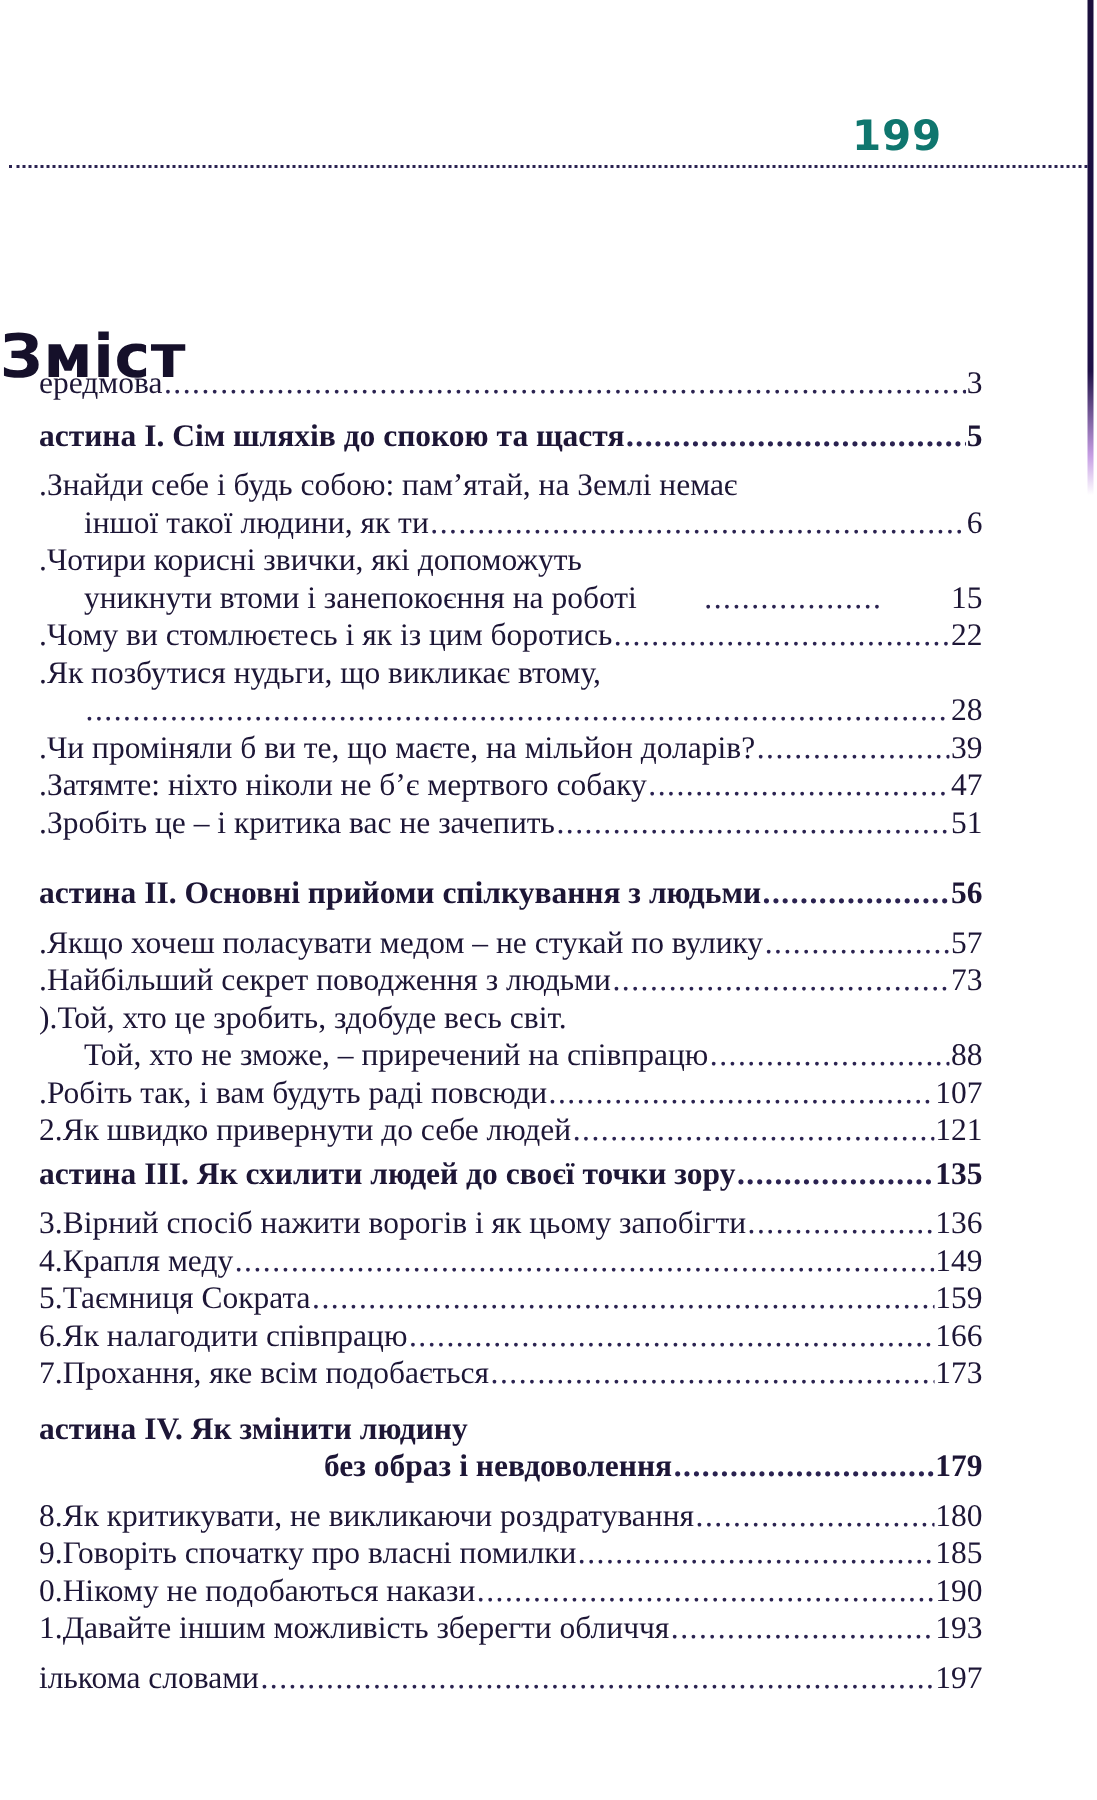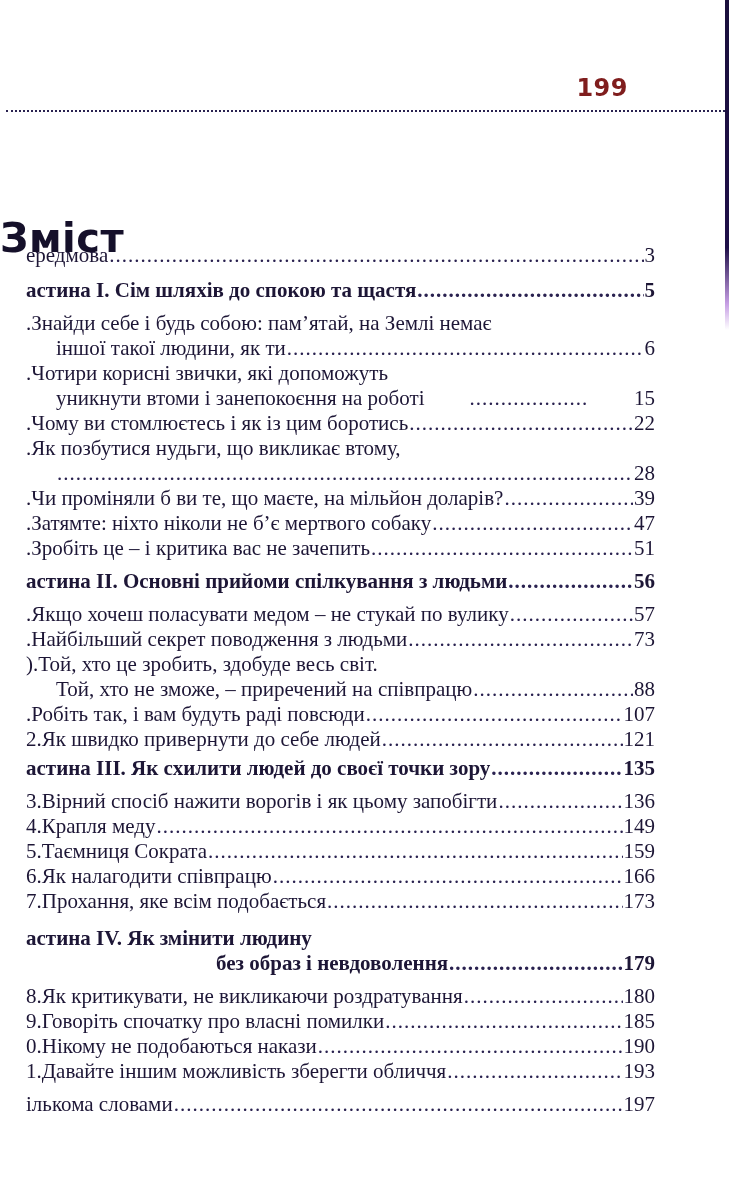--- a/index.html
+++ b/index.html
@@ -28,22 +28,22 @@
       top: 70px;
       width: 725px;
       height: 50px;
     }
     .page-number {
       position: absolute;
       right: 97px;
       top: 4px;
       font-family: "DejaVu Sans", sans-serif;
       font-weight: bold;
-      font-size: 24px;
-      color: #7f1d1d;
+      font-size: 28px;
+      color: #0f766e;
       letter-spacing: 0.5px;
     }
     .head-rule {
       position: absolute;
       left: 6px;
       right: 0;
       top: 40px;
       height: 0;
       border-top: 2px dotted #2a2250;
     }
@@ -186,21 +186,21 @@
       </div>
     </div>
     <div class="toc-entry chapter">
       <div class="toc-line">
         <span class="prefix">.</span>
         <span class="label"> Зробіть це – і критика вас не зачепить </span>
         <span class="leader"></span>
         <span class="pg">51</span>
       </div>
     </div>
-    <div class="toc-entry part" style="margin-top: 8px;">
+    <div class="toc-entry part" style="margin-top: 22px;">
       <div class="toc-line">
         <span class="label">астина II. Основні прийоми спілкування з людьми </span>
         <span class="leader"></span>
         <span class="pg">56</span>
       </div>
     </div>
     <div class="toc-entry chapter" style="margin-top: 8px;">
       <div class="toc-line">
         <span class="prefix">.</span>
         <span class="label"> Якщо хочеш поласувати медом – не стукай по вулику </span>

